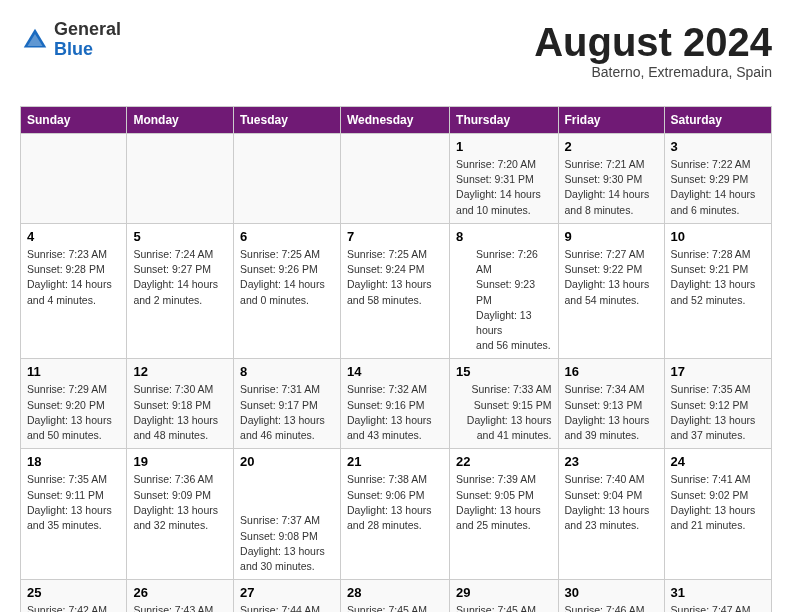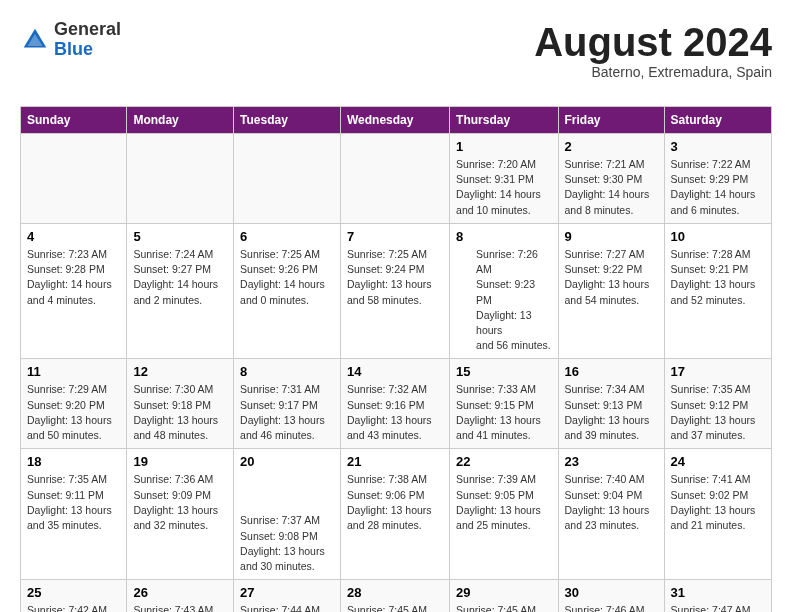--- a/index.html
+++ b/index.html
@@ -229,21 +229,21 @@
         </td>
         <td>
           <span class="day-number">14</span>
           <div class="day-info" style="white-space: pre-line;">Sunrise: 7:32 AM
 Sunset: 9:16 PM
 Daylight: 13 hours
 and 43 minutes.</div>
         </td>
         <td>
           <span class="day-number">15</span>
-          <div class="day-info" style="white-space: pre-line;">Sunrise: 7:33 AM
+          <div class="day-info" style="white-space: pre-line; text-align: right;">Sunrise: 7:33 AM
 Sunset: 9:15 PM
 Daylight: 13 hours
 and 41 minutes.</div>
         </td>
         <td>
           <span class="day-number">16</span>
           <div class="day-info" style="white-space: pre-line;">Sunrise: 7:34 AM
 Sunset: 9:13 PM
 Daylight: 13 hours
 and 39 minutes.</div>

